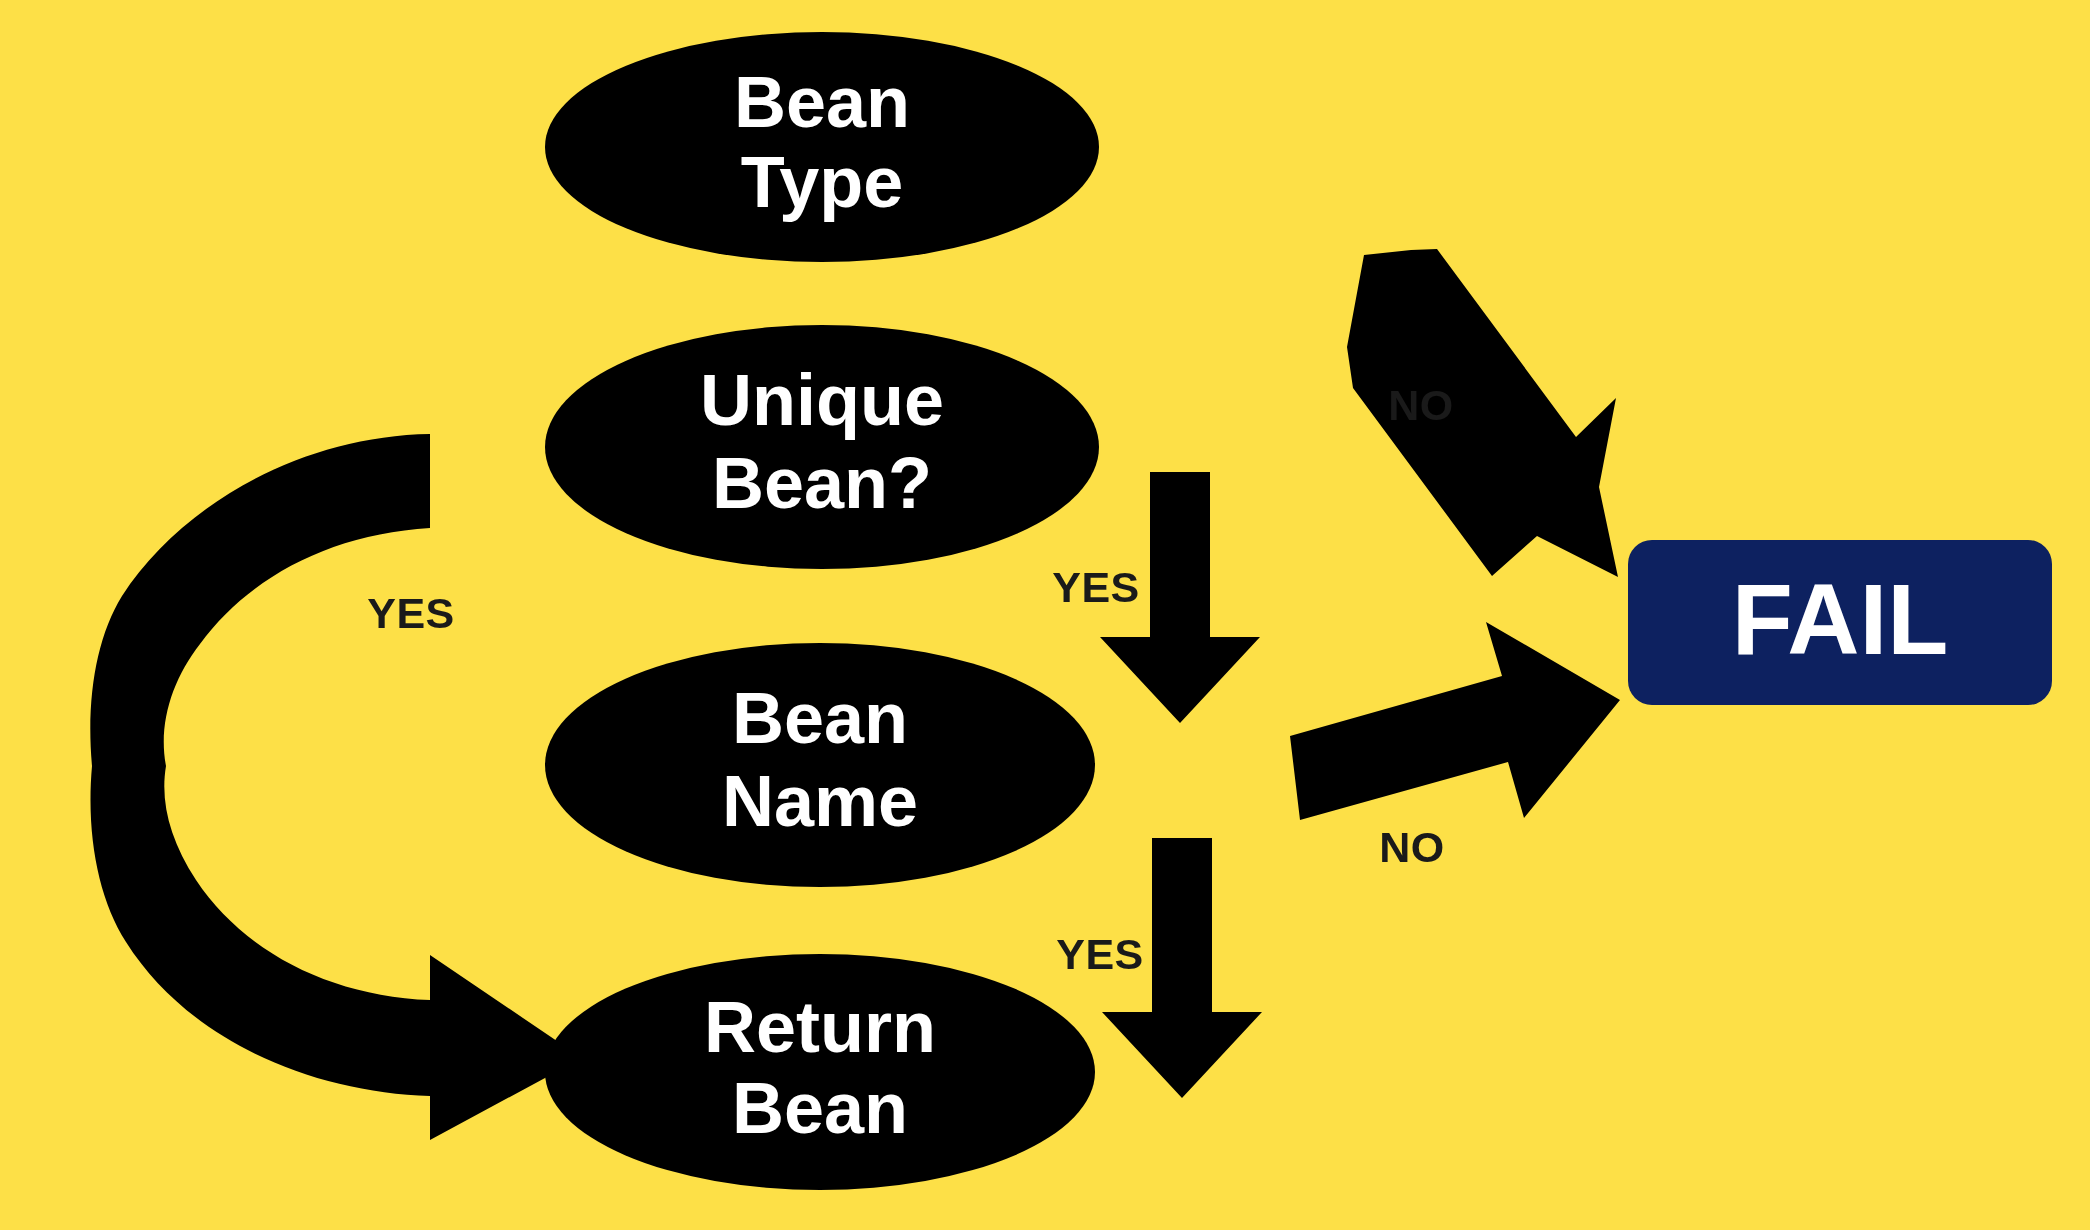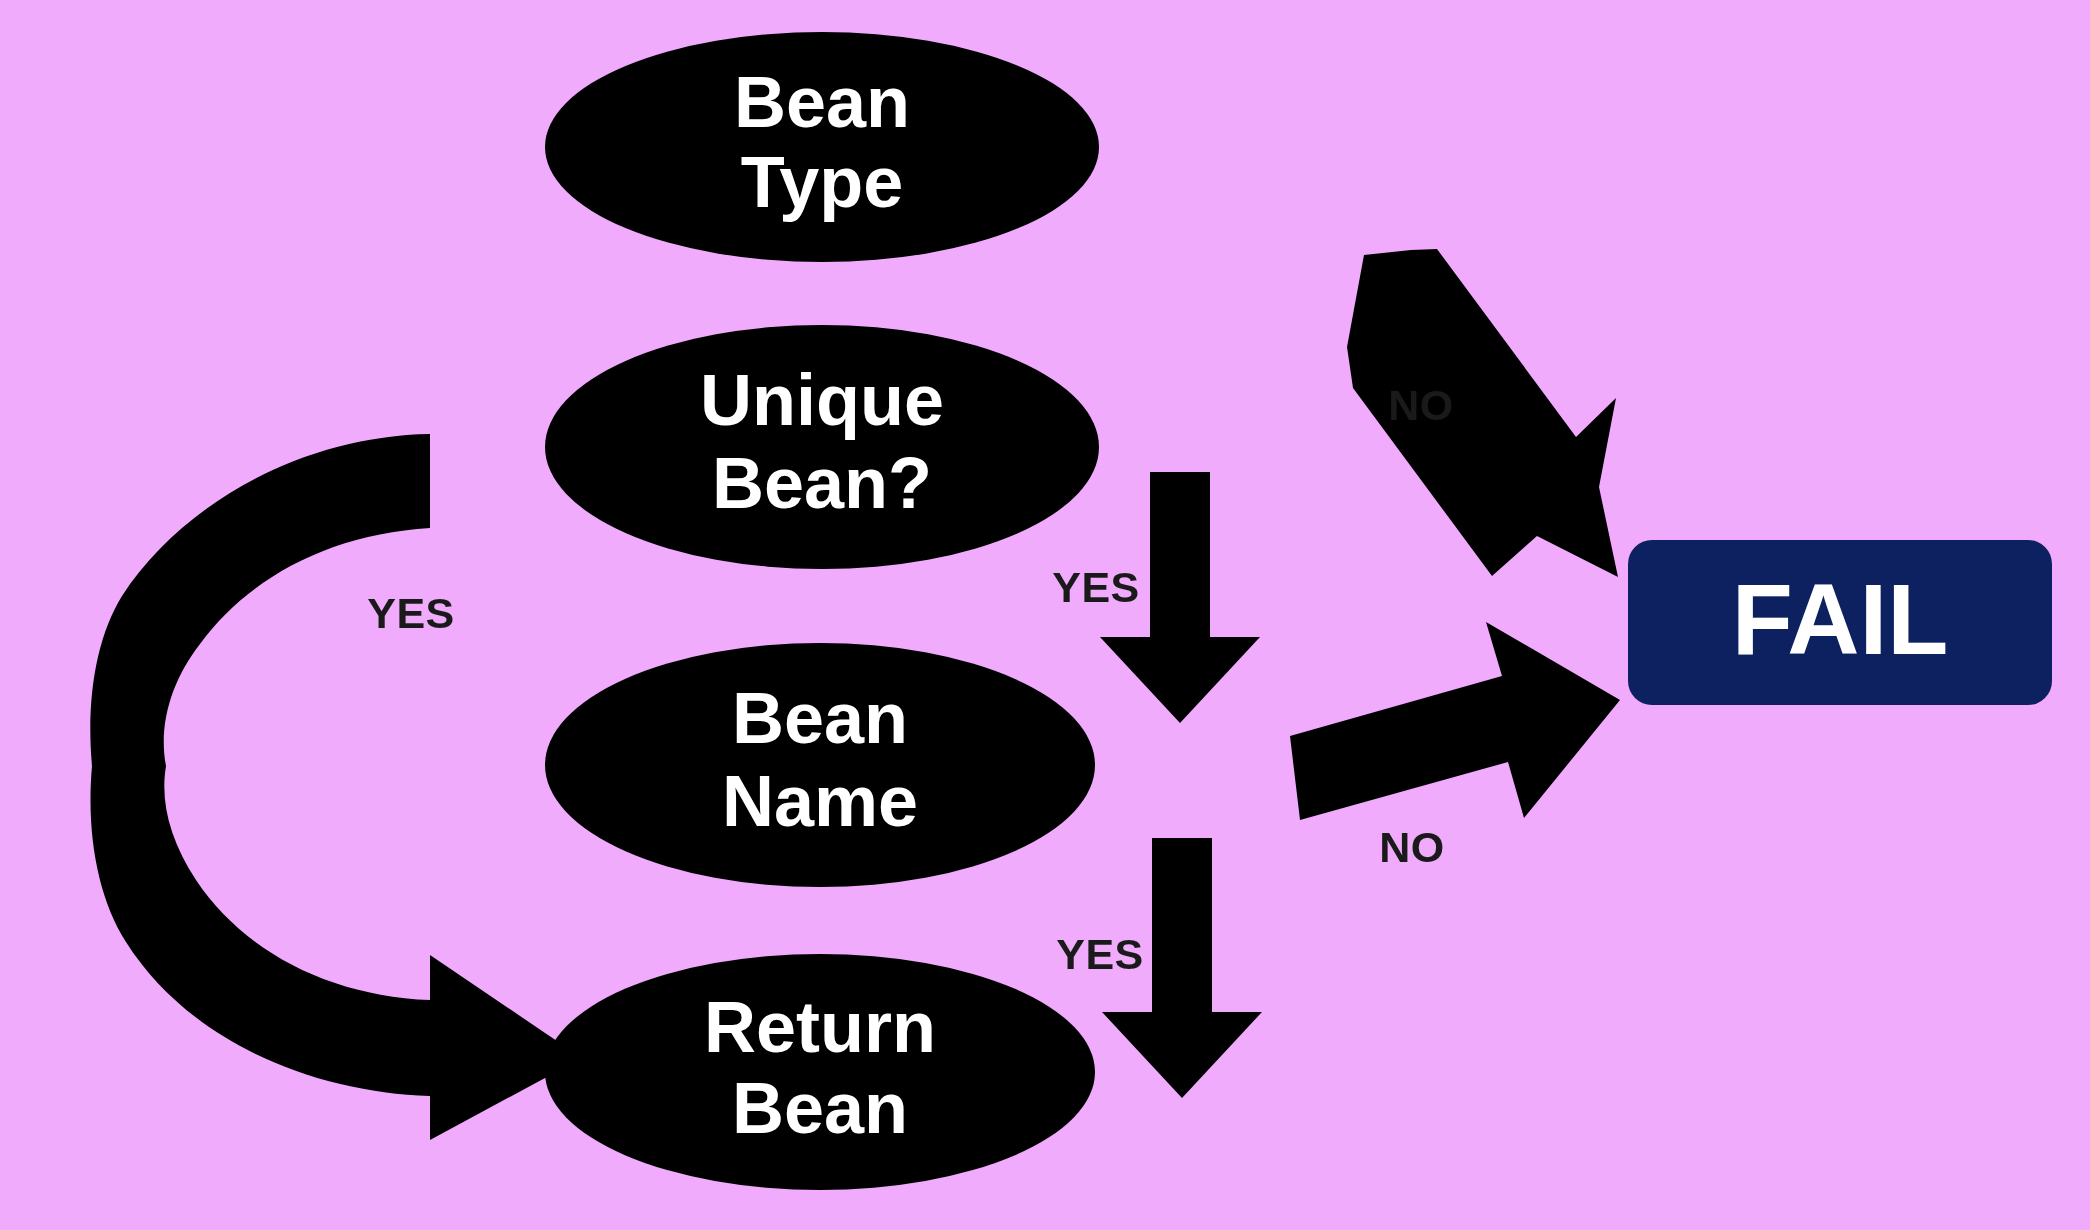--- a/index.html
+++ b/index.html
@@ -8,21 +8,21 @@
     padding: 0;
     background: #ffffff;
   }
   body {
     font-family: "Liberation Sans", "DejaVu Sans", sans-serif;
   }
   #canvas {
     position: relative;
     width: 2090px;
     height: 1230px;
-    background: #f0abfc;
+    background: #fde047;
     overflow: hidden;
   }
   #diagram-svg {
     position: absolute;
     left: 0;
     top: 0;
     width: 2090px;
     height: 1230px;
   }
   .node-ellipse {

